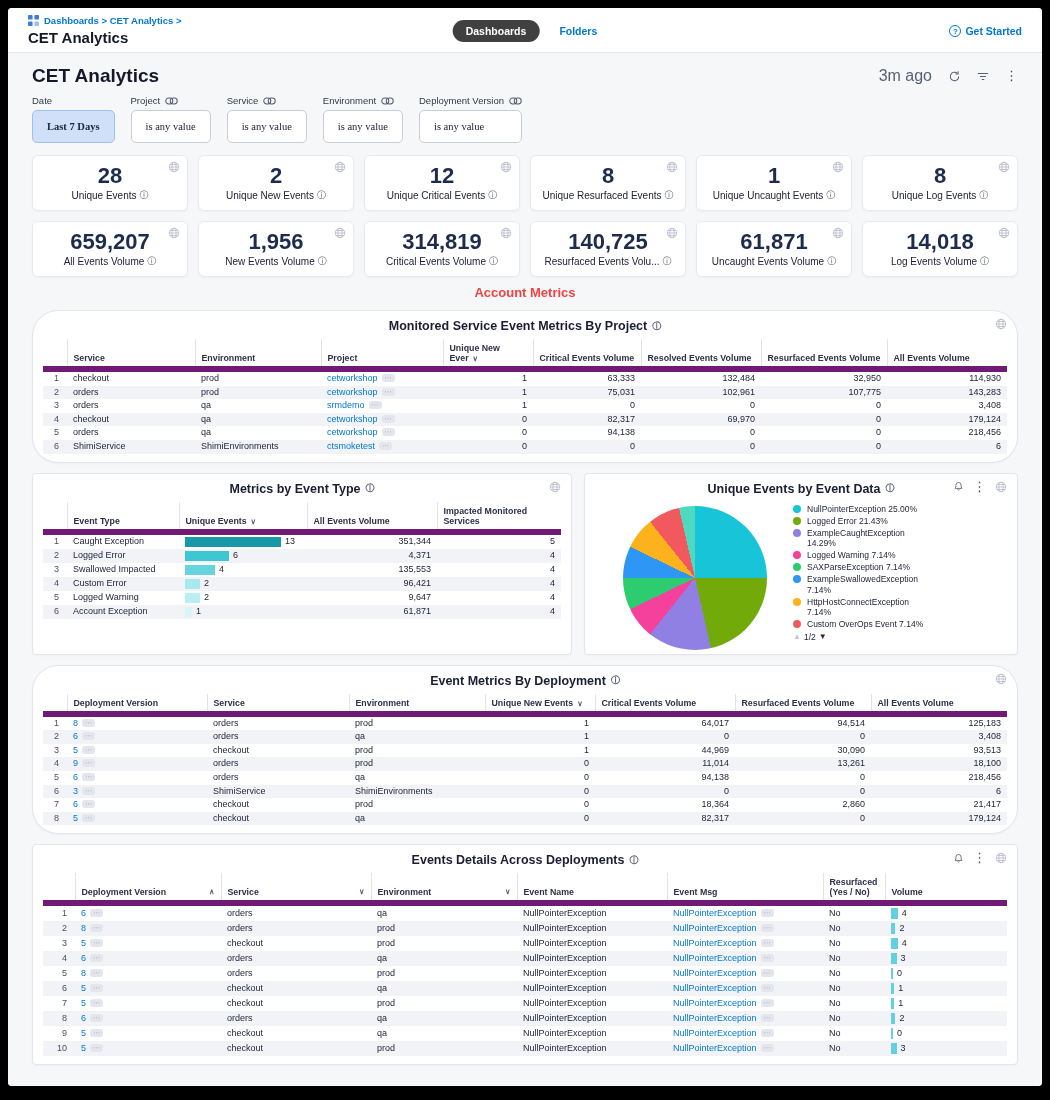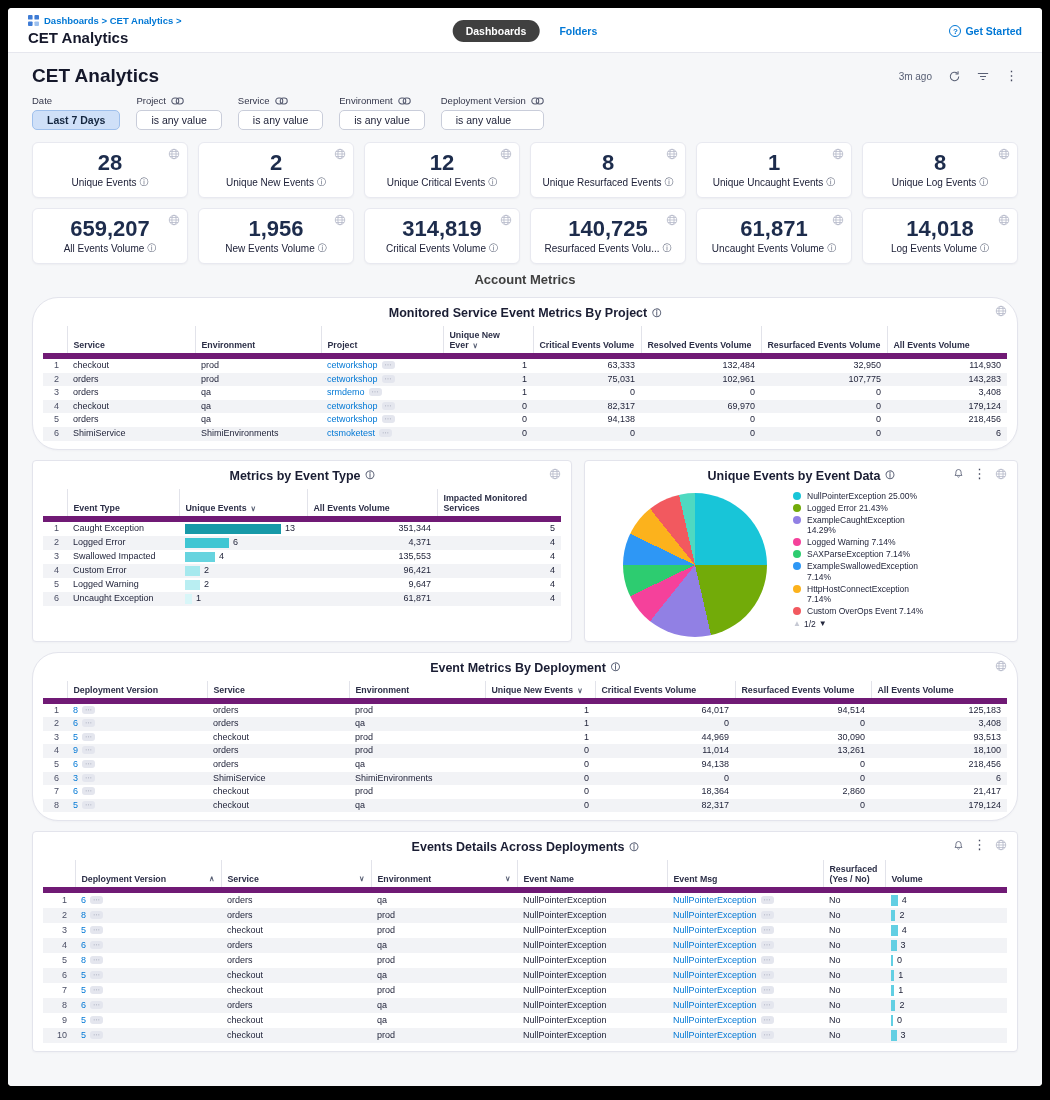--- a/index.html
+++ b/index.html
@@ -17,40 +17,40 @@
   .tab-pill { background:#404040; color:#fff; font-size:10.5px; font-weight:600; padding:5px 13px; border-radius:13px; cursor:pointer; }
   .tab-link { color:#0278d5; font-size:10.5px; font-weight:600; cursor:pointer; }
   .getstarted { position:absolute; right:20px; top:17px; display:flex; align-items:center; gap:4px; color:#0278d5; font-size:10.5px; font-weight:600; cursor:pointer; }
   .qcirc { width:12px; height:12px; border:1.2px solid #0278d5; border-radius:50%; display:inline-flex; align-items:center; justify-content:center; font-size:8px; font-weight:700; }
 
   
   .content { flex:1; background:#f6f7f9; padding:12px 24px 10px; overflow:hidden; }
   .dashhead { display:flex; align-items:center; justify-content:space-between; margin-bottom:8px; }
   .dashtitle { font-size:19px; font-weight:700; color:#15182b; }
   .dashmeta { display:flex; align-items:center; gap:16px; color:#596075; }
-  .ago { font-size:10px; color:#596075; }
+  .ago { font-size:16px; color:#596075; }
   .kebab { font-size:13px; color:#44485e; cursor:pointer; line-height:10px; }
   .iconbtn { cursor:pointer; display:inline-flex; }
 
   
   .filters { display:flex; gap:16px; margin-bottom:12px; }
   .filter .flabel { font-size:9.5px; color:#33364a; margin-bottom:4px; display:flex; align-items:center; gap:5px; }
-  .chip { font-size:10.5px; padding:3px 14px; border-radius:5px; border:1px solid #c9cdda; background:#fff; color:#20233a; cursor:pointer; }
+  .chip { font-size:10.5px; padding:10px 14px; border-radius:5px; border:1px solid #c9cdda; background:#fff; color:#20233a; cursor:pointer;font-family:Liberation Serif, serif; }
   .chip.active { background:#cfe0f8; border-color:#9fc0ec; color:#14263f; font-weight:600; }
 
   
   .tiles { display:grid; grid-template-columns:repeat(6,1fr); gap:10px; margin-bottom:8px; }
   .tile { position:relative; background:#fff; border:1px solid #e8e9f0; border-radius:6px; height:56px;
           display:flex; flex-direction:column; align-items:center; justify-content:center; box-shadow:0 1px 2px rgba(20,30,60,.04); }
   .tile .globe { position:absolute; top:5px; right:7px; }
   .tile-value { font-size:22px; font-weight:700; color:#1d2c4c; line-height:24px; }
   .tile-label { font-size:10px; color:#20233a; display:flex; align-items:center; gap:3px; margin-top:1px; }
   .info { font-size:9px; color:#596075; cursor:pointer; }
 
-  .sechead { text-align:center; font-size:13px; font-weight:700; color:#404040; margin:4px 0 10px; }
+  .sechead { text-align:center; font-size:13px; font-weight:700; color:#ef4444; margin:4px 0 10px; }
   .sechead.dep { margin-top:10px; }
 
   
   .panel { position:relative; background:#fff; border:1px solid #e3e4ec; border-radius:4px; padding:8px 10px 8px; box-shadow:0 1px 2px rgba(20,30,60,.03); }
   .ptitle { text-align:center; font-size:12.5px; font-weight:700; color:#1a1d33; margin-bottom:6px;
             display:flex; align-items:center; justify-content:center; gap:5px; }
   .picons { position:absolute; top:7px; right:10px; display:flex; align-items:center; gap:9px; }
   .mb { margin-bottom:10px;border-radius:26px; }
 
   
@@ -606,21 +606,21 @@
               </tr>
               <tr>
                 <td class="idx">5</td>
                 <td>Logged Warning</td>
                 <td><span class="bar" style="width:15px;background:#b9eef2"></span><span class="barv">2</span></td>
                 <td class="num">9,647</td>
                 <td class="num">4</td>
               </tr>
               <tr>
                 <td class="idx">6</td>
-                <td>Uncaught Exception</td>
+                <td>Account Exception</td>
                 <td><span class="bar" style="width:7px;background:#d8f6f8"></span><span class="barv">1</span></td>
                 <td class="num">61,871</td>
                 <td class="num">4</td>
               </tr>
             </tbody>
           </table>
       </div>
       <div class="panel right">
         <div class="ptitle">
             <span>Unique Events by Event Data</span>

